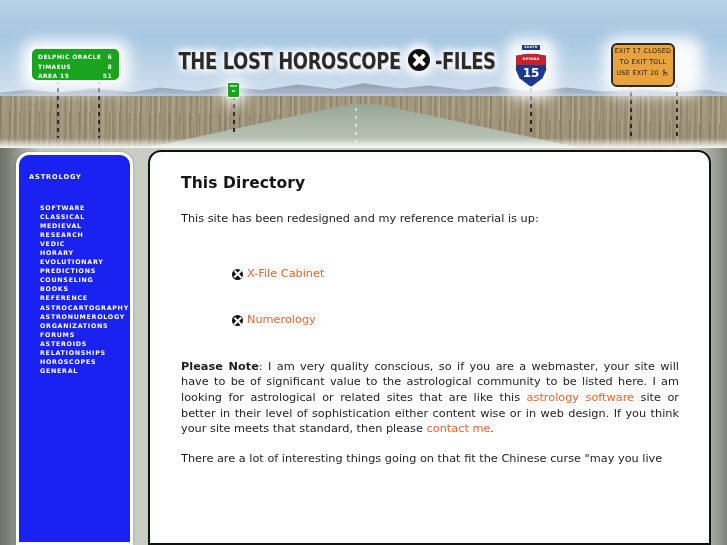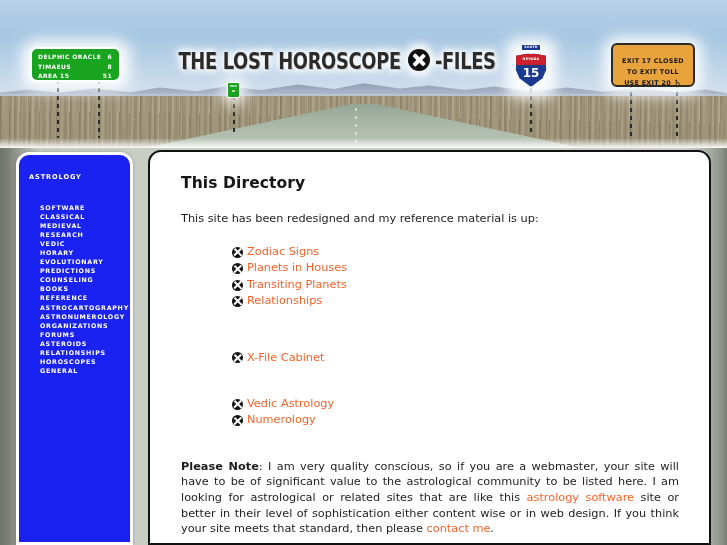--- a/index.html
+++ b/index.html
@@ -138,31 +138,31 @@
     letter-spacing: 0.4px;
     line-height: 9.6px;
   }
   .sign-green .row { display: flex; justify-content: space-between; }
   .sign-green .row .dist { padding-right: 2px; }
 
   
   .sign-orange {
     position: absolute;
     left: 611px; top: 43px;
-    width: 84px; height: 44px;
+    width: 64px; height: 44px;
     background: #e8a33c;
     border: 2px solid #2a2a2a;
     border-radius: 6px;
     color: #1a1a1a;
     font-family: "DejaVu Sans", "Liberation Sans", sans-serif;
     font-size: 6.4px;
-    font-weight: bold;
+    font-weight: normal;
     letter-spacing: 0.3px;
     text-align: center;
-    padding-top: 11px;
+    padding-top: 1px;
     line-height: 11px;
   }
   .saturn-glyph { font-size: 9px; vertical-align: -1px; }
 
   
   .shield-wrap { position: absolute; left: 513px; top: 44px; width: 36px; height: 48px; }
   .shield-top {
     position: absolute; left: 8px; top: 0;
     width: 20px; height: 7px;
     background: #1b3a8f;
@@ -451,53 +451,31 @@
       <li class="sb-item">RELATIONSHIPS</li>
       <li class="sb-item">HOROSCOPES</li>
       <li class="sb-item">GENERAL</li>
     </ul>
   </div>
 
   <div class="content">
     <h1 class="page-title">This Directory</h1>
     <p class="intro">This site has been redesigned and my reference material is up:</p>
 
-    <ul class="linklist group-1">
-      <li>
-        <span class="bullet-x"></span>
-        <a class="link">Zodiac Signs</a>
-      </li>
-      <li>
-        <span class="bullet-x"></span>
-        <a class="link">Planets in Houses</a>
-      </li>
-      <li>
-        <span class="bullet-x"></span>
-        <a class="link">Transiting Planets</a>
-      </li>
-      <li>
-        <span class="bullet-x"></span>
-        <a class="link">Relationships</a>
-      </li>
-    </ul>
 
     <ul class="linklist group-2">
       <li>
         <span class="bullet-x"></span>
         <a class="link">X-File Cabinet</a>
       </li>
     </ul>
 
     <ul class="linklist group-3">
       <li>
         <span class="bullet-x"></span>
-        <a class="link">Vedic Astrology</a>
-      </li>
-      <li>
-        <span class="bullet-x"></span>
         <a class="link">Numerology</a>
       </li>
     </ul>
 
     <p class="note"><span class="bold">Please Note</span><span>: I am very quality conscious, so if you are a webmaster, your site will have to be of significant value to the astrological community to be listed here. I am looking for astrological or related sites that are like this </span><a class="inline-link">astrology software</a><span> site or better in their level of sophistication either content wise or in web design. If you think your site meets that standard, then please </span><a class="inline-link">contact me</a><span>.</span></p>
 
     <p class="body-para">There are a lot of interesting things going on that fit the Chinese curse "may you live</p>
   </div>
 
 </div>

